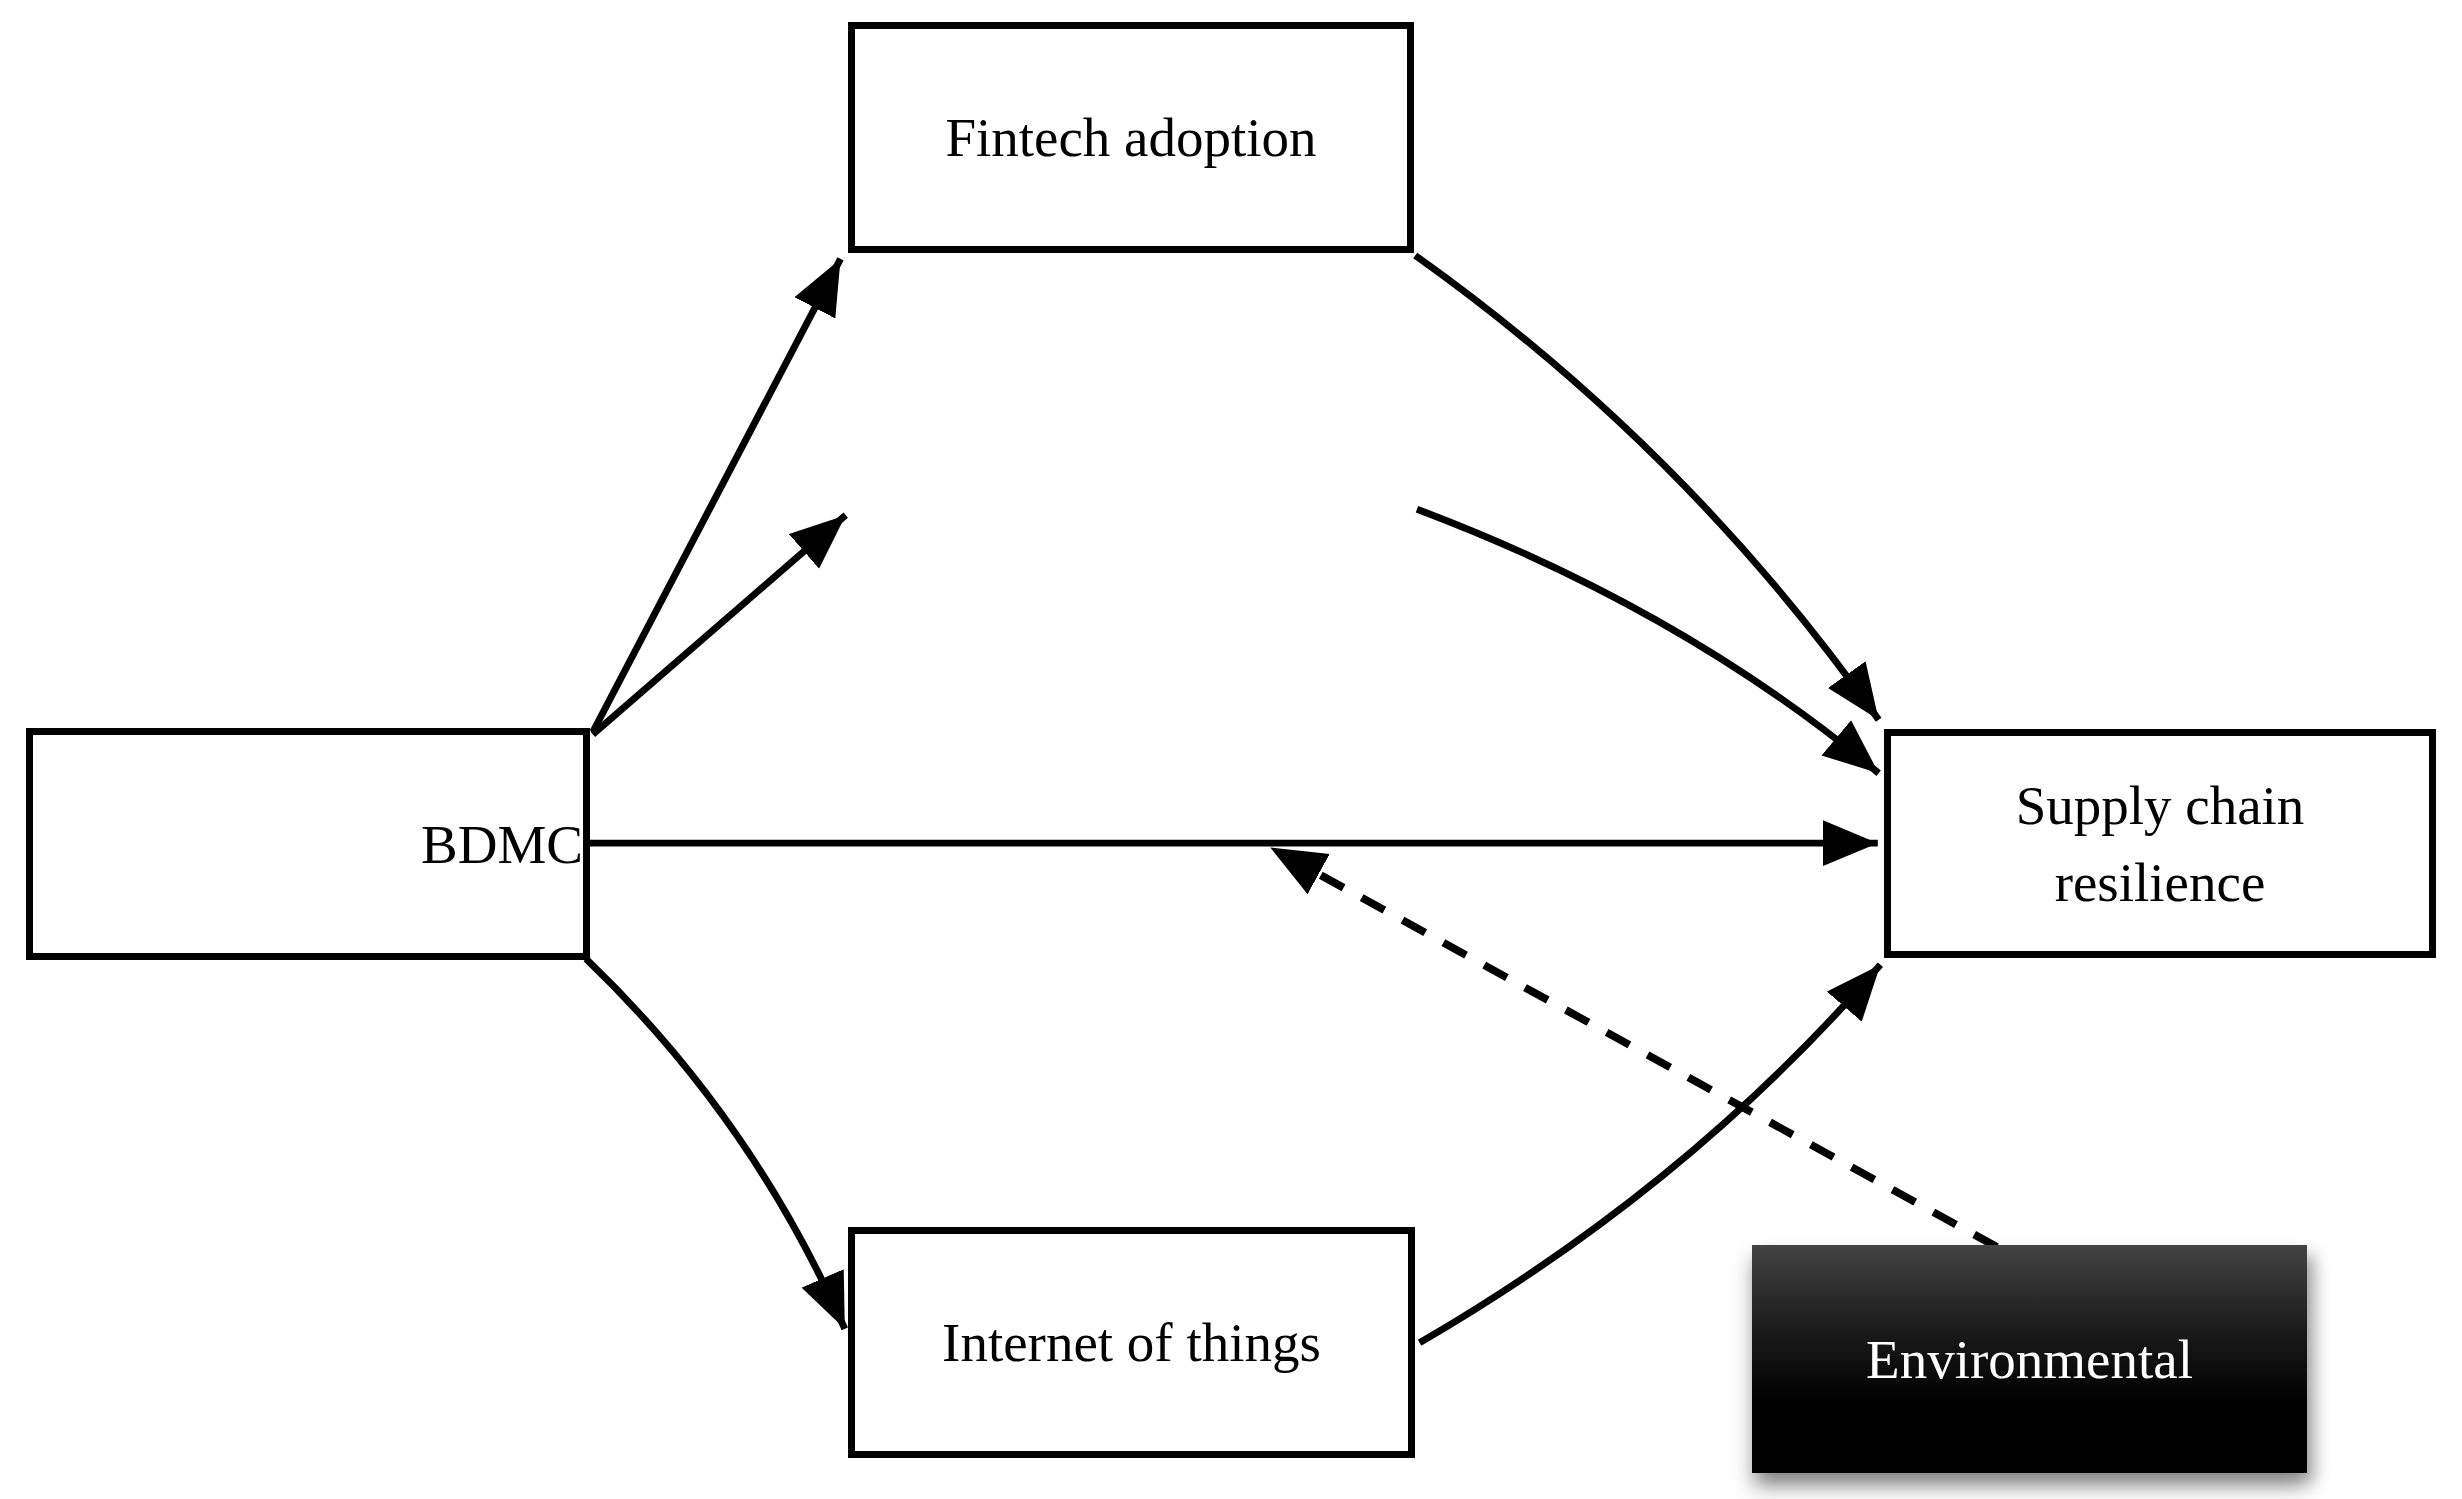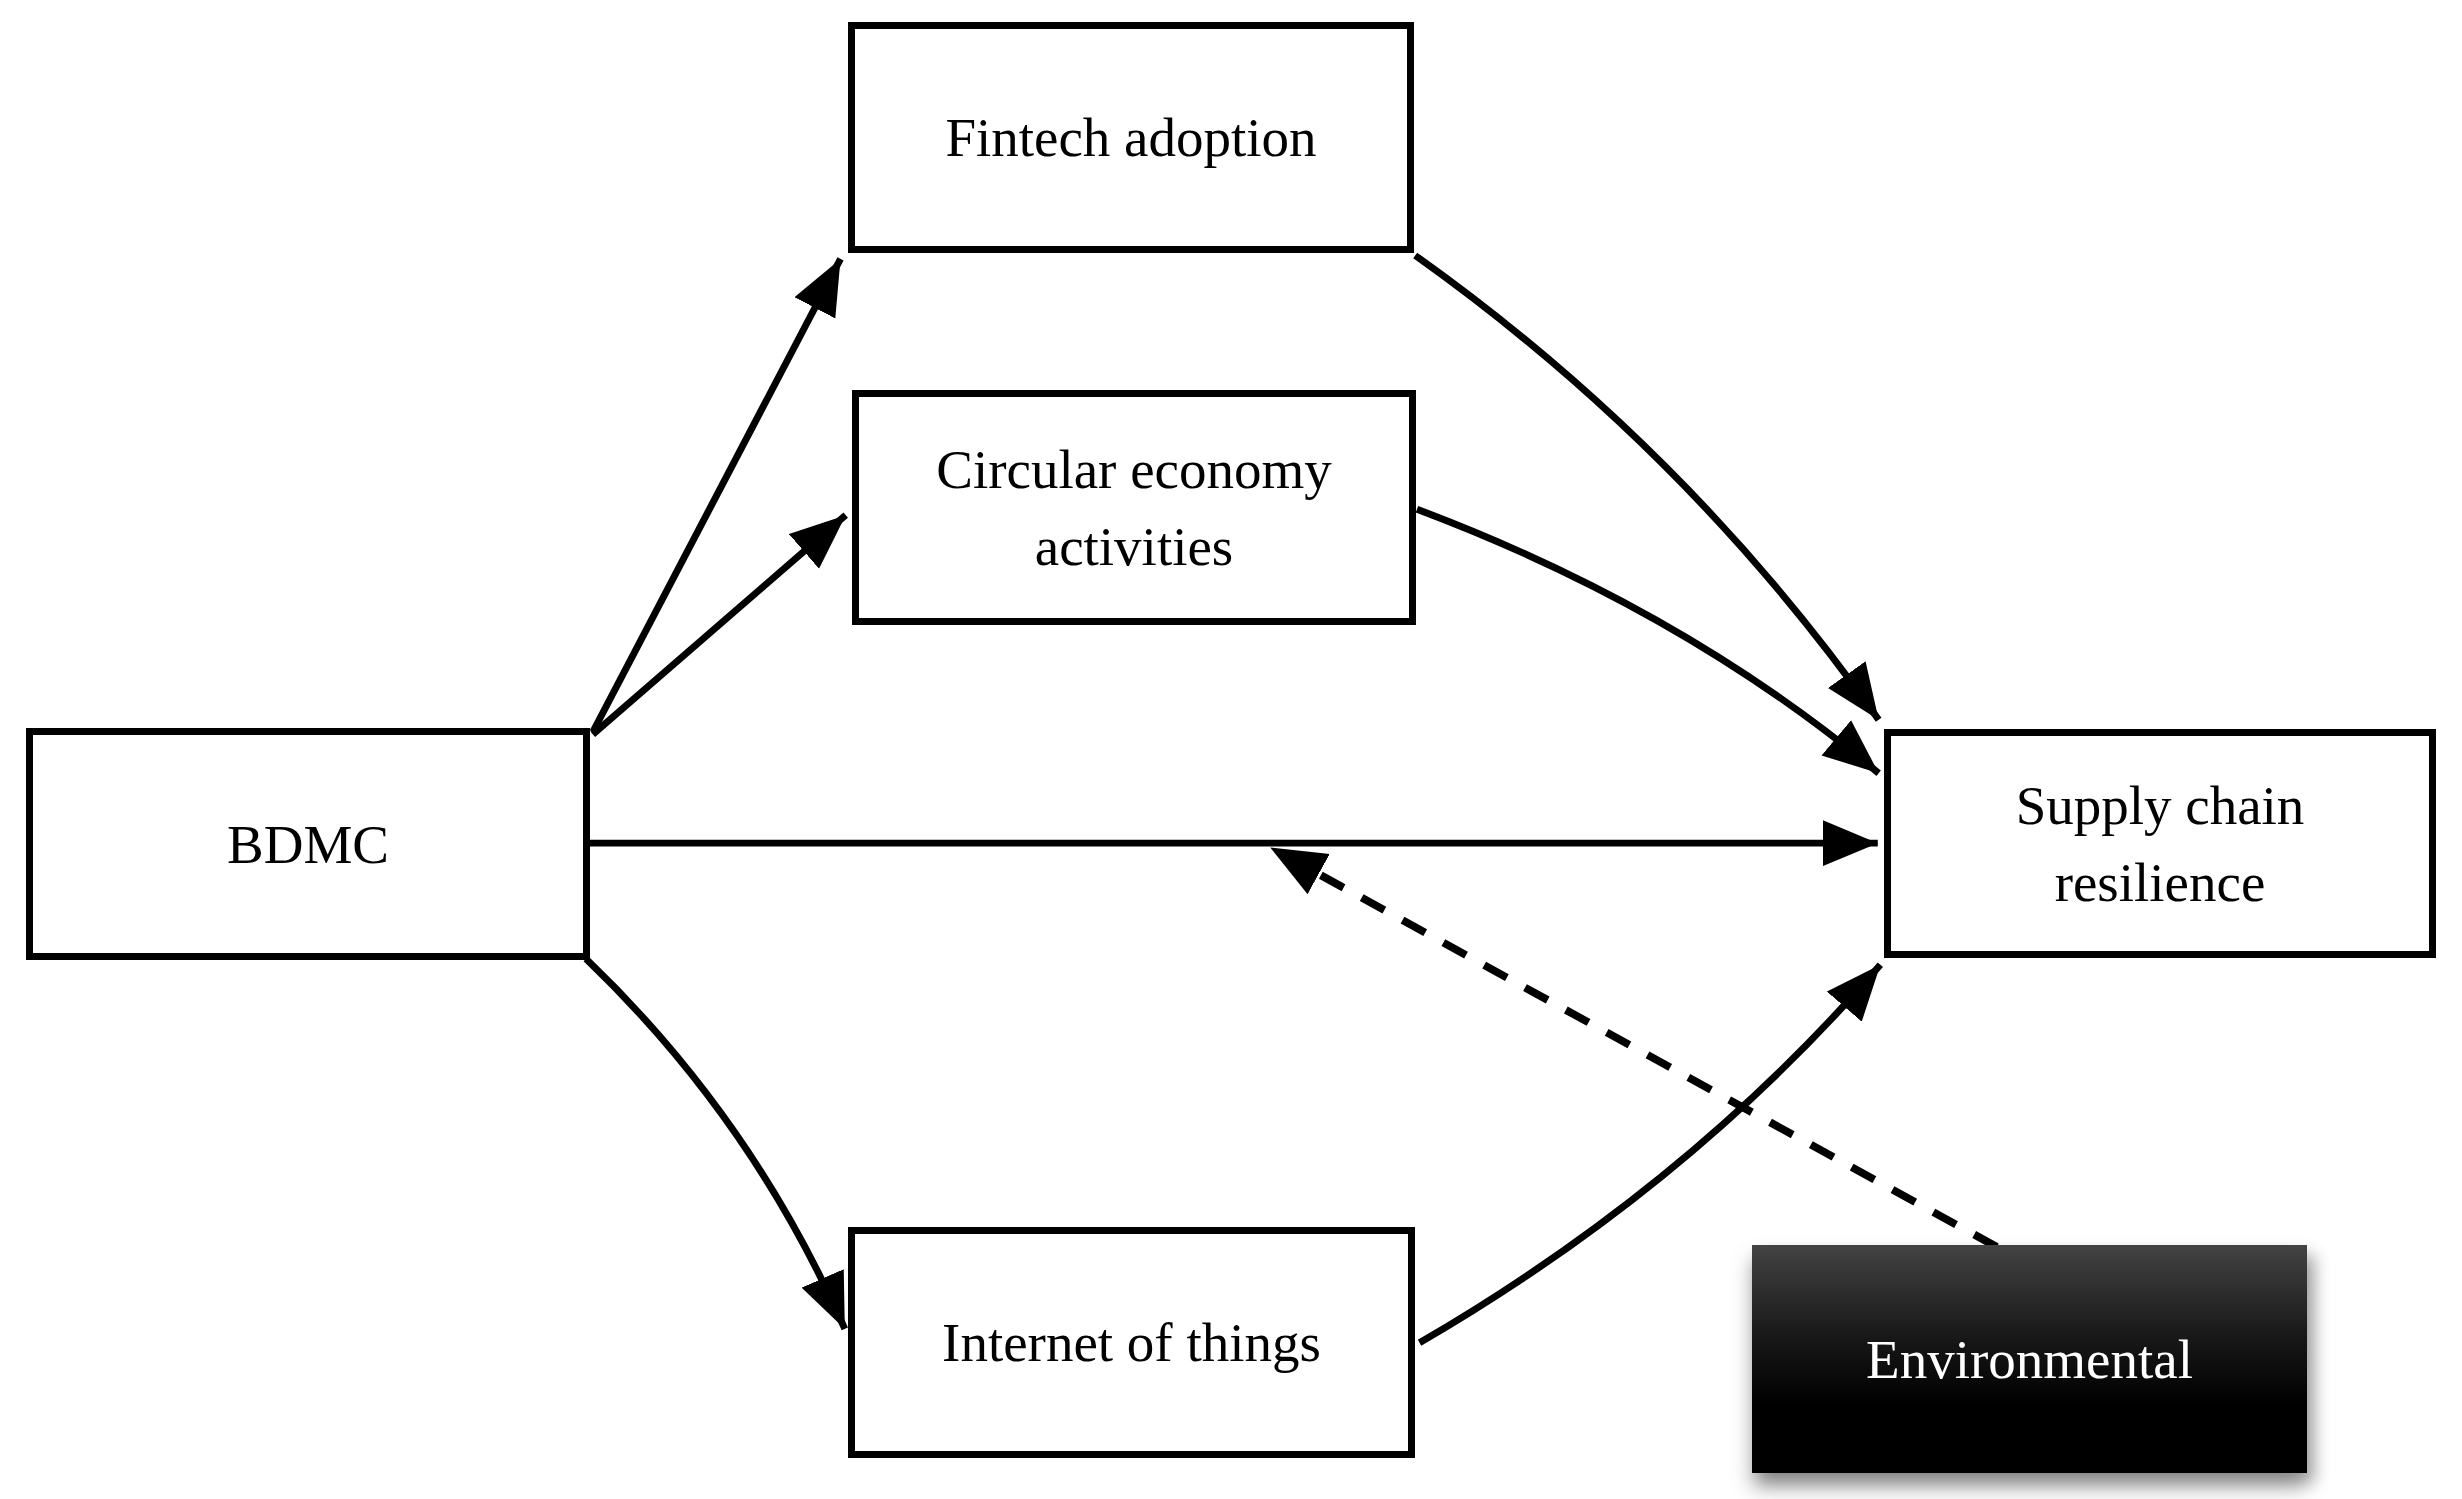--- a/index.html
+++ b/index.html
@@ -37,21 +37,21 @@
     text-align: center;
     font-size: 55px;
     line-height: 1.4;
     z-index: 2;
   }
   .node .lbl { display: block; }
   .node .ln { display: block; }
 
   .node.fintech  { left: 848px;  top: 21.6px;   width: 566px; height: 231px; }
   .node.circular { left: 852px;  top: 390px;  width: 564px; height: 235px; }
-  .node.bdmc     { left: 26px;   top: 728px;  width: 564px; height: 232px; }
+  .node.bdmc     { left: 26px;   top: 728px;  width: 564px; height: 232px; justify-content: flex-end; }
   .node.scr      { left: 1884px; top: 729px;  width: 552px; height: 229px; }
   .node.iot      { left: 848px;  top: 1227px; width: 567px; height: 231px; }
 
   .node.env {
     left: 1752px; top: 1245px; width: 555px; height: 228px;
     border: none;
     background: linear-gradient(180deg, #434343 0%, #1a1a1a 38%, #000000 70%);
     color: #ffffff;
     box-shadow: 0 14px 19px rgba(0,0,0,0.35), 8.6px 8.6px 14px rgba(0,0,0,0.20);
     z-index: 2;
@@ -83,26 +83,20 @@
 
     <path d="M 1645 1556 Q 1958 1374 2179 1118" fill="none" stroke="#000000" stroke-width="8" marker-end="url(#arrow)"></path>
 
     <path d="M 2314 1445 L 1472 982" fill="none" stroke="#000000" stroke-width="9" stroke-dasharray="30 24" marker-end="url(#arrow)"></path>
   </svg>
 
   <div class="node fintech">
     <span class="lbl">Fintech adoption</span>
   </div>
 
-  <div class="node circular">
-    <span class="lbl">
-      <span class="ln">Circular economy</span>
-      <span class="ln">activities</span>
-    </span>
-  </div>
 
   <div class="node bdmc">
     <span class="lbl">BDMC</span>
   </div>
 
   <div class="node scr">
     <span class="lbl">
       <span class="ln">Supply chain</span>
       <span class="ln">resilience</span>
     </span>

